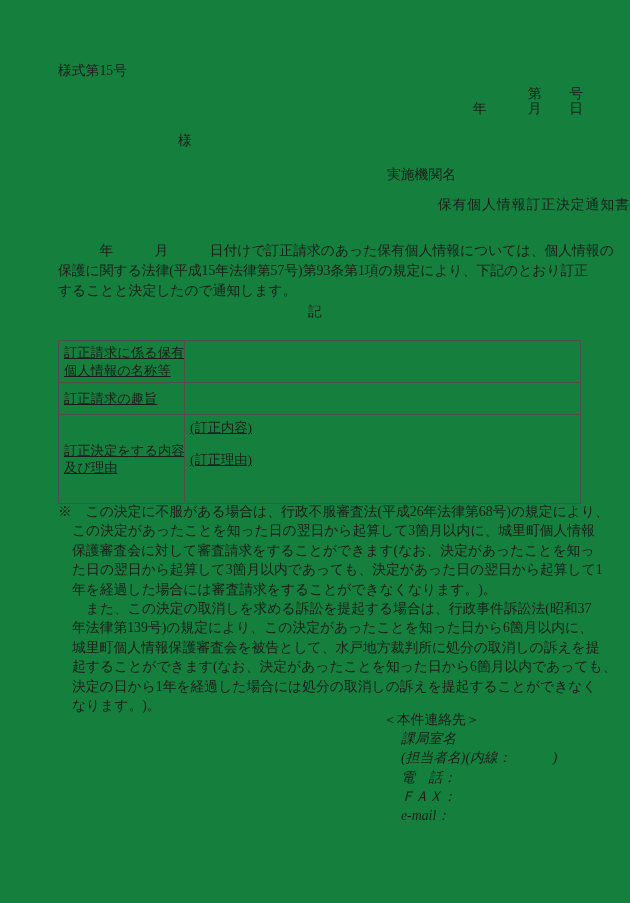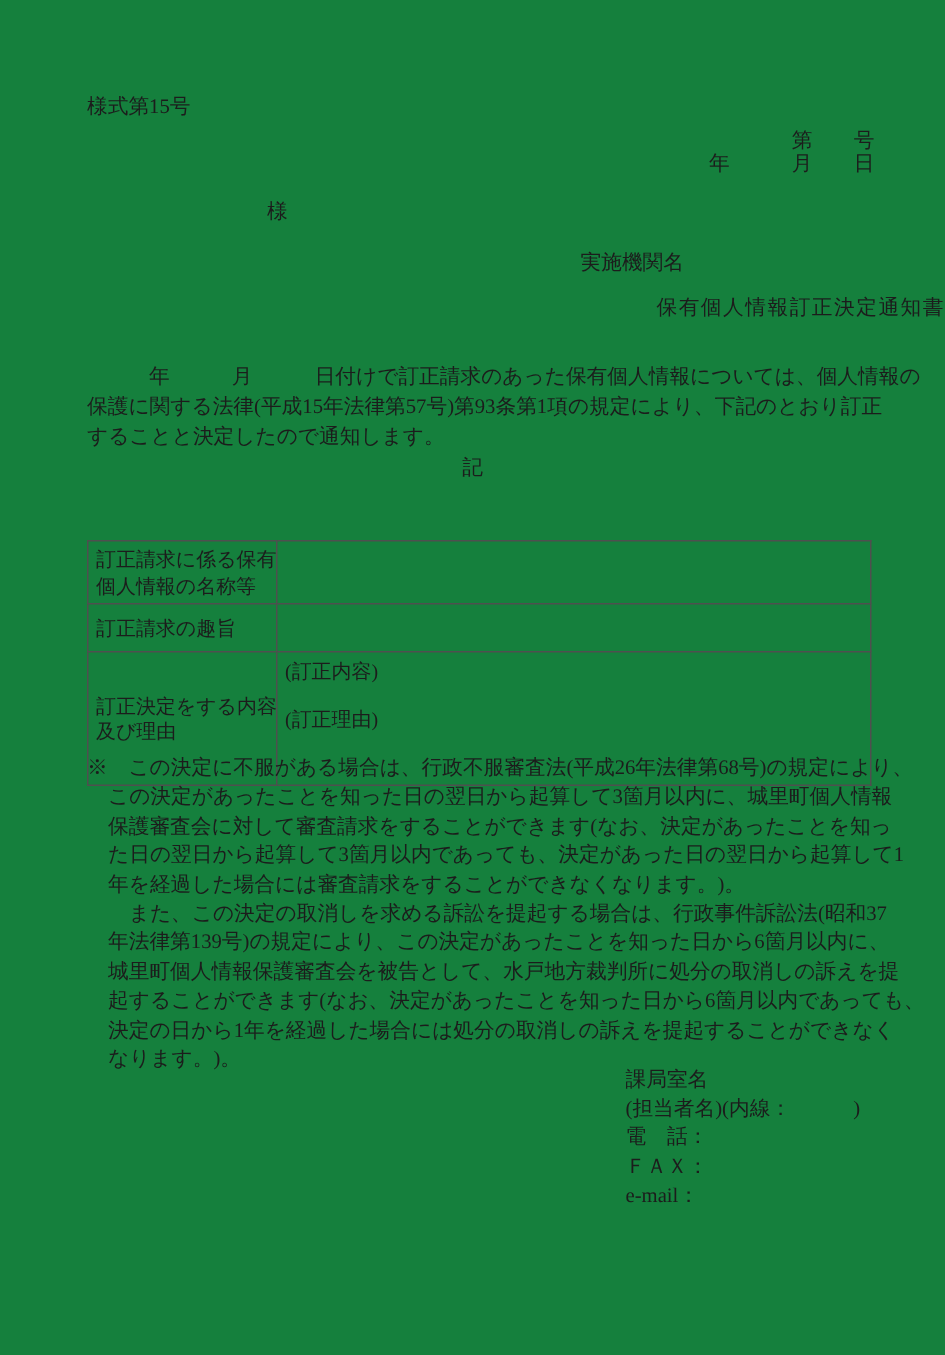--- a/index.html
+++ b/index.html
@@ -20,24 +20,25 @@
   .form-number { left: 58px; top: 61px; }
   .doc-number  { right: 47px; top: 84px; text-align: right; }
   .date-line   { right: 47px; top: 99px; text-align: center; }
   .addressee   { left: 178px; top: 131px; }
   .agency      { left: 387px; top: 165px; }
   .doc-title   { left: 0; right: 0; top: 195px; text-align: right; letter-spacing: 1px; }
   .body-text   { left: 58px; top: 230px; line-height: 20px; margin-top: 11px; }
   .record-marker { left: 0; right: 0; top: 302px; text-align: center; }
 
   table.details {
-    left: 58px; top: 360px;
+    left: 58px; top: 340px;
     width: 523px;
     border-collapse: collapse;
     table-layout: fixed;
+    text-decoration: underline;
   }
   table.details td {
     border: 1px solid #4f4f4f;
     padding: 2px 5px;
     font-size: 13.3px;
     vertical-align: middle;
     overflow: hidden;
   }
   td.col-label { width: 115px; }
   tr.row-1 { height: 37px; }
@@ -50,21 +51,21 @@
 
   .note {
     left: 58px; top: 502px;
     width: 540px;
     line-height: 19.4px;
     padding-left: 14px;
     text-indent: -14px;
   }
 
   .contact { left: 383px; top: 710px; line-height: 19.2px; }
-  .contact-lines { margin-left: 34px; }
+  .contact-lines { margin-left: 18px; font-style: italic; }
 </style>
 </head>
 <body>
 
 <div class="page">
 
   <div class="abs form-number pre">様式第15号</div>
 
   <div class="abs doc-number pre">第　　号</div>
 
@@ -109,20 +110,21 @@
 た日の翌日から起算して3箇月以内であっても、決定があった日の翌日から起算して1
 年を経過した場合には審査請求をすることができなくなります。)。
 　また、この決定の取消しを求める訴訟を提起する場合は、行政事件訴訟法(昭和37
 年法律第139号)の規定により、この決定があったことを知った日から6箇月以内に、
 城里町個人情報保護審査会を被告として、水戸地方裁判所に処分の取消しの訴えを提
 起することができます(なお、決定があったことを知った日から6箇月以内であっても、
 決定の日から1年を経過した場合には処分の取消しの訴えを提起することができなく
 なります。)。</div>
 
   <div class="abs contact">
+    <div class="pre">＜本件連絡先＞</div>
     <div class="contact-lines">
       <div class="pre">課局室名</div>
       <div class="pre">(担当者名)(内線：　　　)</div>
       <div class="pre">電　話：</div>
       <div class="pre">ＦＡＸ：</div>
       <div class="pre">e-mail：</div>
     </div>
   </div>
 
 </div>

